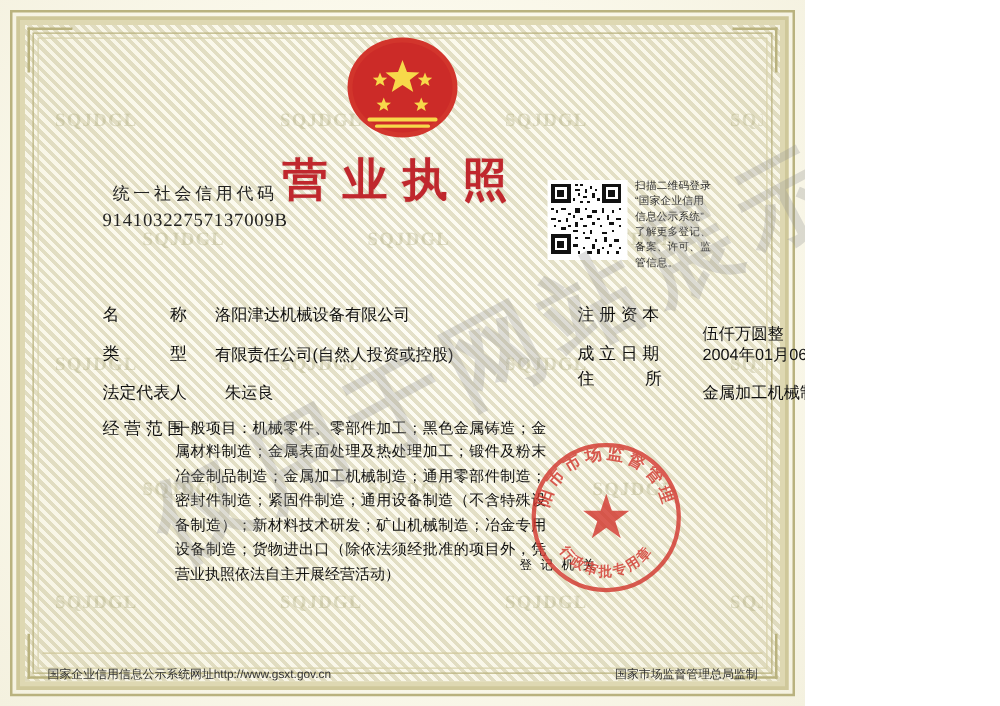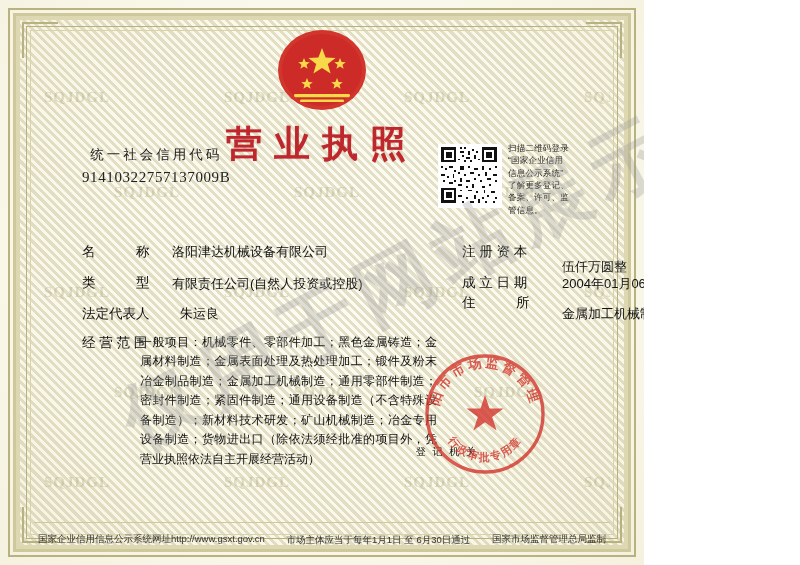--- a/index.html
+++ b/index.html
@@ -361,21 +361,20 @@
       </text>
     </svg>
   </div>
 
 
   <div class="hr-foot"></div>
 
   <div class="footer">
     <div class="left">国家企业信用信息公示系统网址http://www.gsxt.gov.cn</div>
     <div class="mid">
-      <div>市场主体应当于每年1月1日 至 6月30日通过</div>
     </div>
     <div class="right">国家市场监督管理总局监制</div>
   </div>
 
   <div class="sample-wm">
     <span>仅用于网站展示</span>
   </div>
 
 </div>
 

